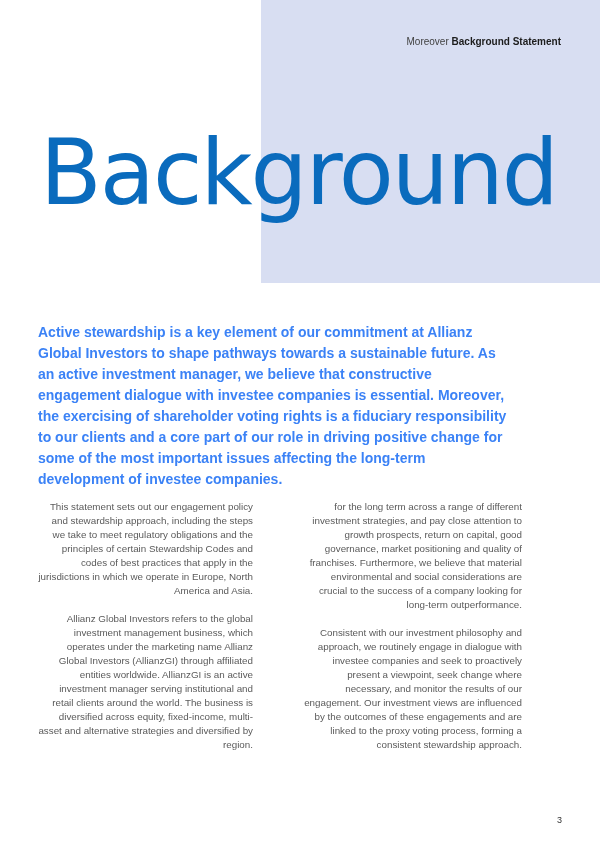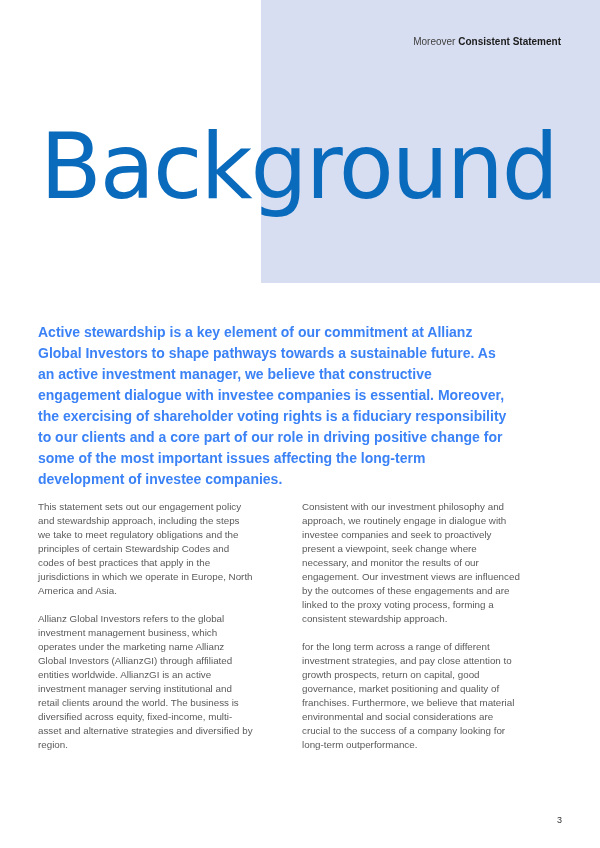--- a/index.html
+++ b/index.html
@@ -11,59 +11,59 @@
     .panel {
       position: absolute; left: 261px; top: 0; width: 339px; height: 283px;
       background: #d8def2;
     }
     .header {
       position: absolute; right: 39px; top: 36px;
       font-size: 10px; color: #414141; white-space: nowrap;
     }
     .header .bold { font-weight: bold; color: #1c1c1c; }
     .title {
-      position: absolute; left: 40px; top: 122px;
+      position: absolute; left: 40px; top: 128px;
       font-size: 90px; line-height: 1; color: #0a6bbd;
       font-family: "DejaVu Sans", sans-serif; font-weight: normal;
       letter-spacing: -2px;
     }
     .lead {
       position: absolute; left: 38px; top: 322px; width: 470px;
       font-size: 14px; line-height: 21px; font-weight: bold; color: #3b82f6;
       margin: 0;
     }
     .col {
       position: absolute; top: 500px; width: 215px;
       font-size: 9.8px; line-height: 14px; color: #5a5a5a;
     }
-    .col p { margin: 0 0 14px 0; }
+    .col p { margin: 0 0 14px 0; text-align: right; }
     .col-left { left: 38px; }
     .col-right { left: 302px; width: 220px; }
     .page-number {
       position: absolute; right: 38px; top: 815px;
       font-size: 9px; color: #333;
     }
   </style>
 </head>
 <body>
 
 <div class="panel"></div>
 
 <div class="header">
   <span>Moreover</span>
-  <span class="bold">Consistent Statement</span>
+  <span class="bold">Background Statement</span>
 </div>
 
 <h1 class="title" style="margin:0;">Background</h1>
 
 <p class="lead">Active stewardship is a key element of our commitment at Allianz Global Investors to shape pathways towards a sustainable future. As an active investment manager, we believe that constructive engagement dialogue with investee companies is essential. Moreover, the exercising of shareholder voting rights is a fiduciary responsibility to our clients and a core part of our role in driving positive change for some of the most important issues affecting the long-term development of investee companies.</p>
 
 <div class="col col-left">
   <p>This statement sets out our engagement policy and stewardship approach, including the steps we take to meet regulatory obligations and the principles of certain Stewardship Codes and codes of best practices that apply in the jurisdictions in which we operate in Europe, North America and Asia.</p>
   <p>Allianz Global Investors refers to the global investment management business, which operates under the marketing name Allianz Global Investors (AllianzGI) through affiliated entities worldwide. AllianzGI is an active investment manager serving institutional and retail clients around the world. The business is diversified across equity, fixed-income, multi-asset and alternative strategies and diversified by region.</p>
 </div>
 
 <div class="col col-right">
+  <p>for the long term across a range of different investment strategies, and pay close attention to growth prospects, return on capital, good governance, market positioning and quality of franchises. Furthermore, we believe that material environmental and social considerations are crucial to the success of a company looking for long-term outperformance.</p>
   <p>Consistent with our investment philosophy and approach, we routinely engage in dialogue with investee companies and seek to proactively present a viewpoint, seek change where necessary, and monitor the results of our engagement. Our investment views are influenced by the outcomes of these engagements and are linked to the proxy voting process, forming a consistent stewardship approach.</p>
-  <p>for the long term across a range of different investment strategies, and pay close attention to growth prospects, return on capital, good governance, market positioning and quality of franchises. Furthermore, we believe that material environmental and social considerations are crucial to the success of a company looking for long-term outperformance.</p>
 </div>
 
 <div class="page-number">3</div>
 
 </body></html>

